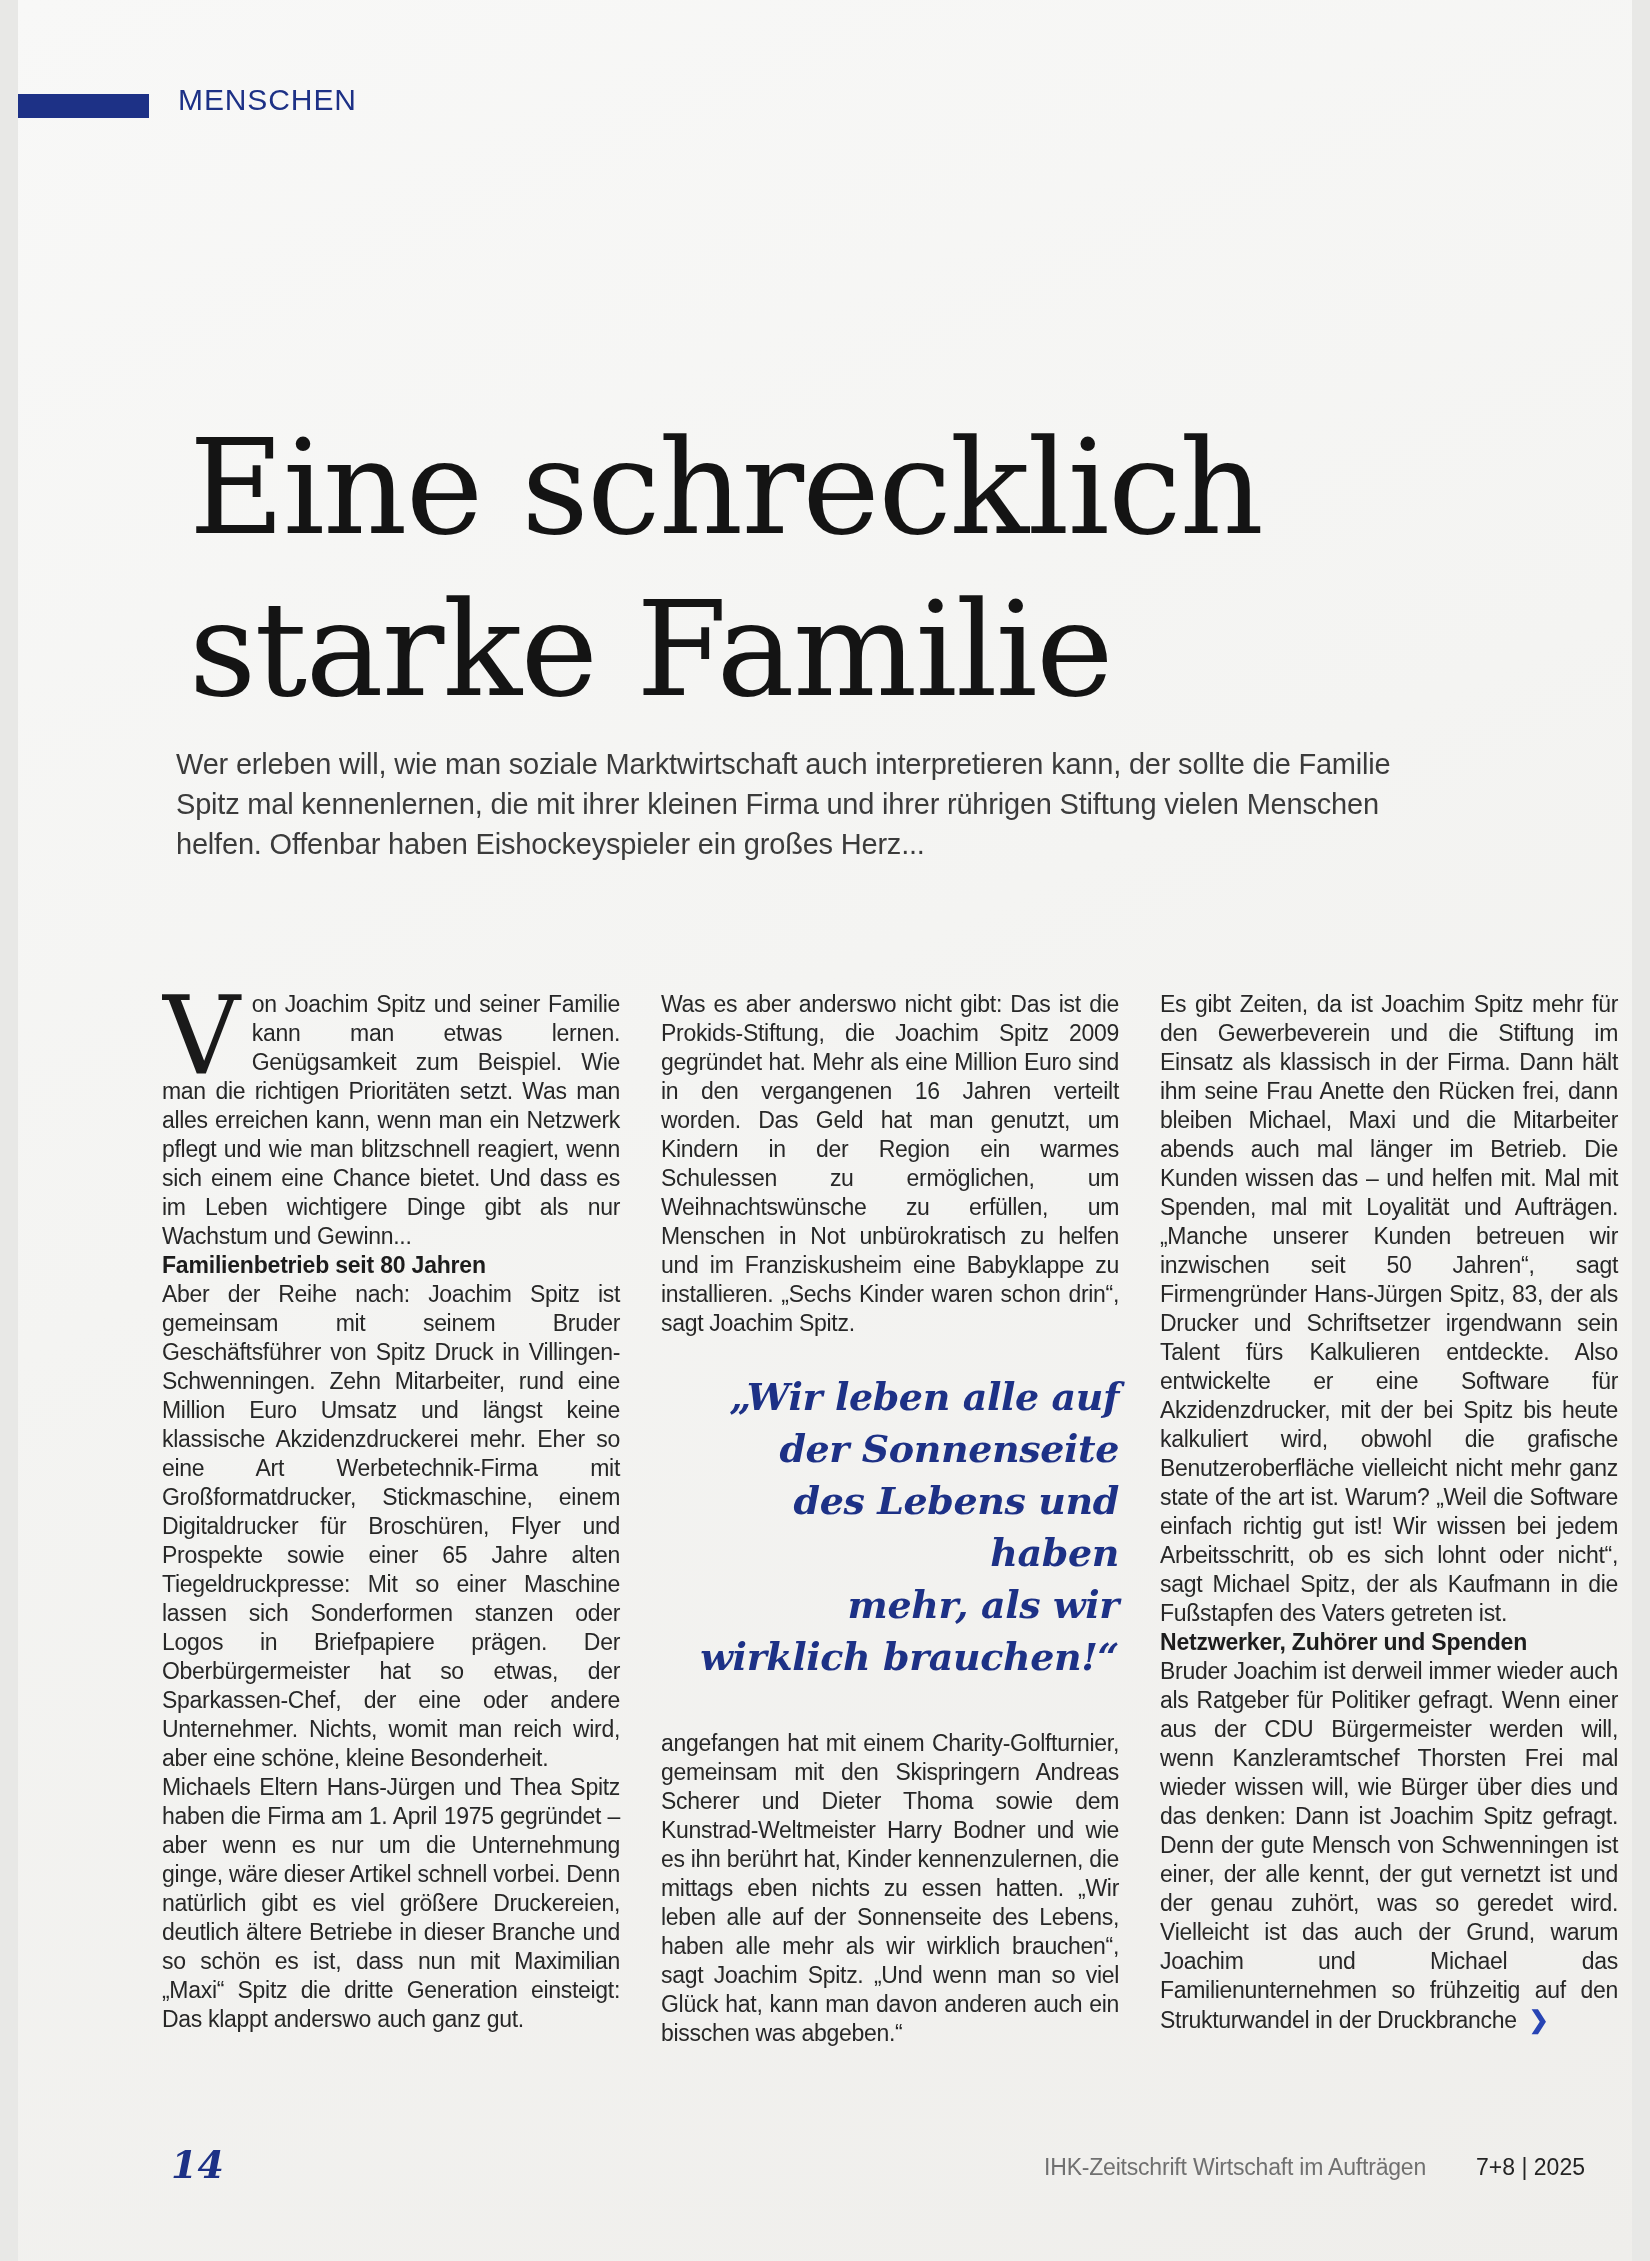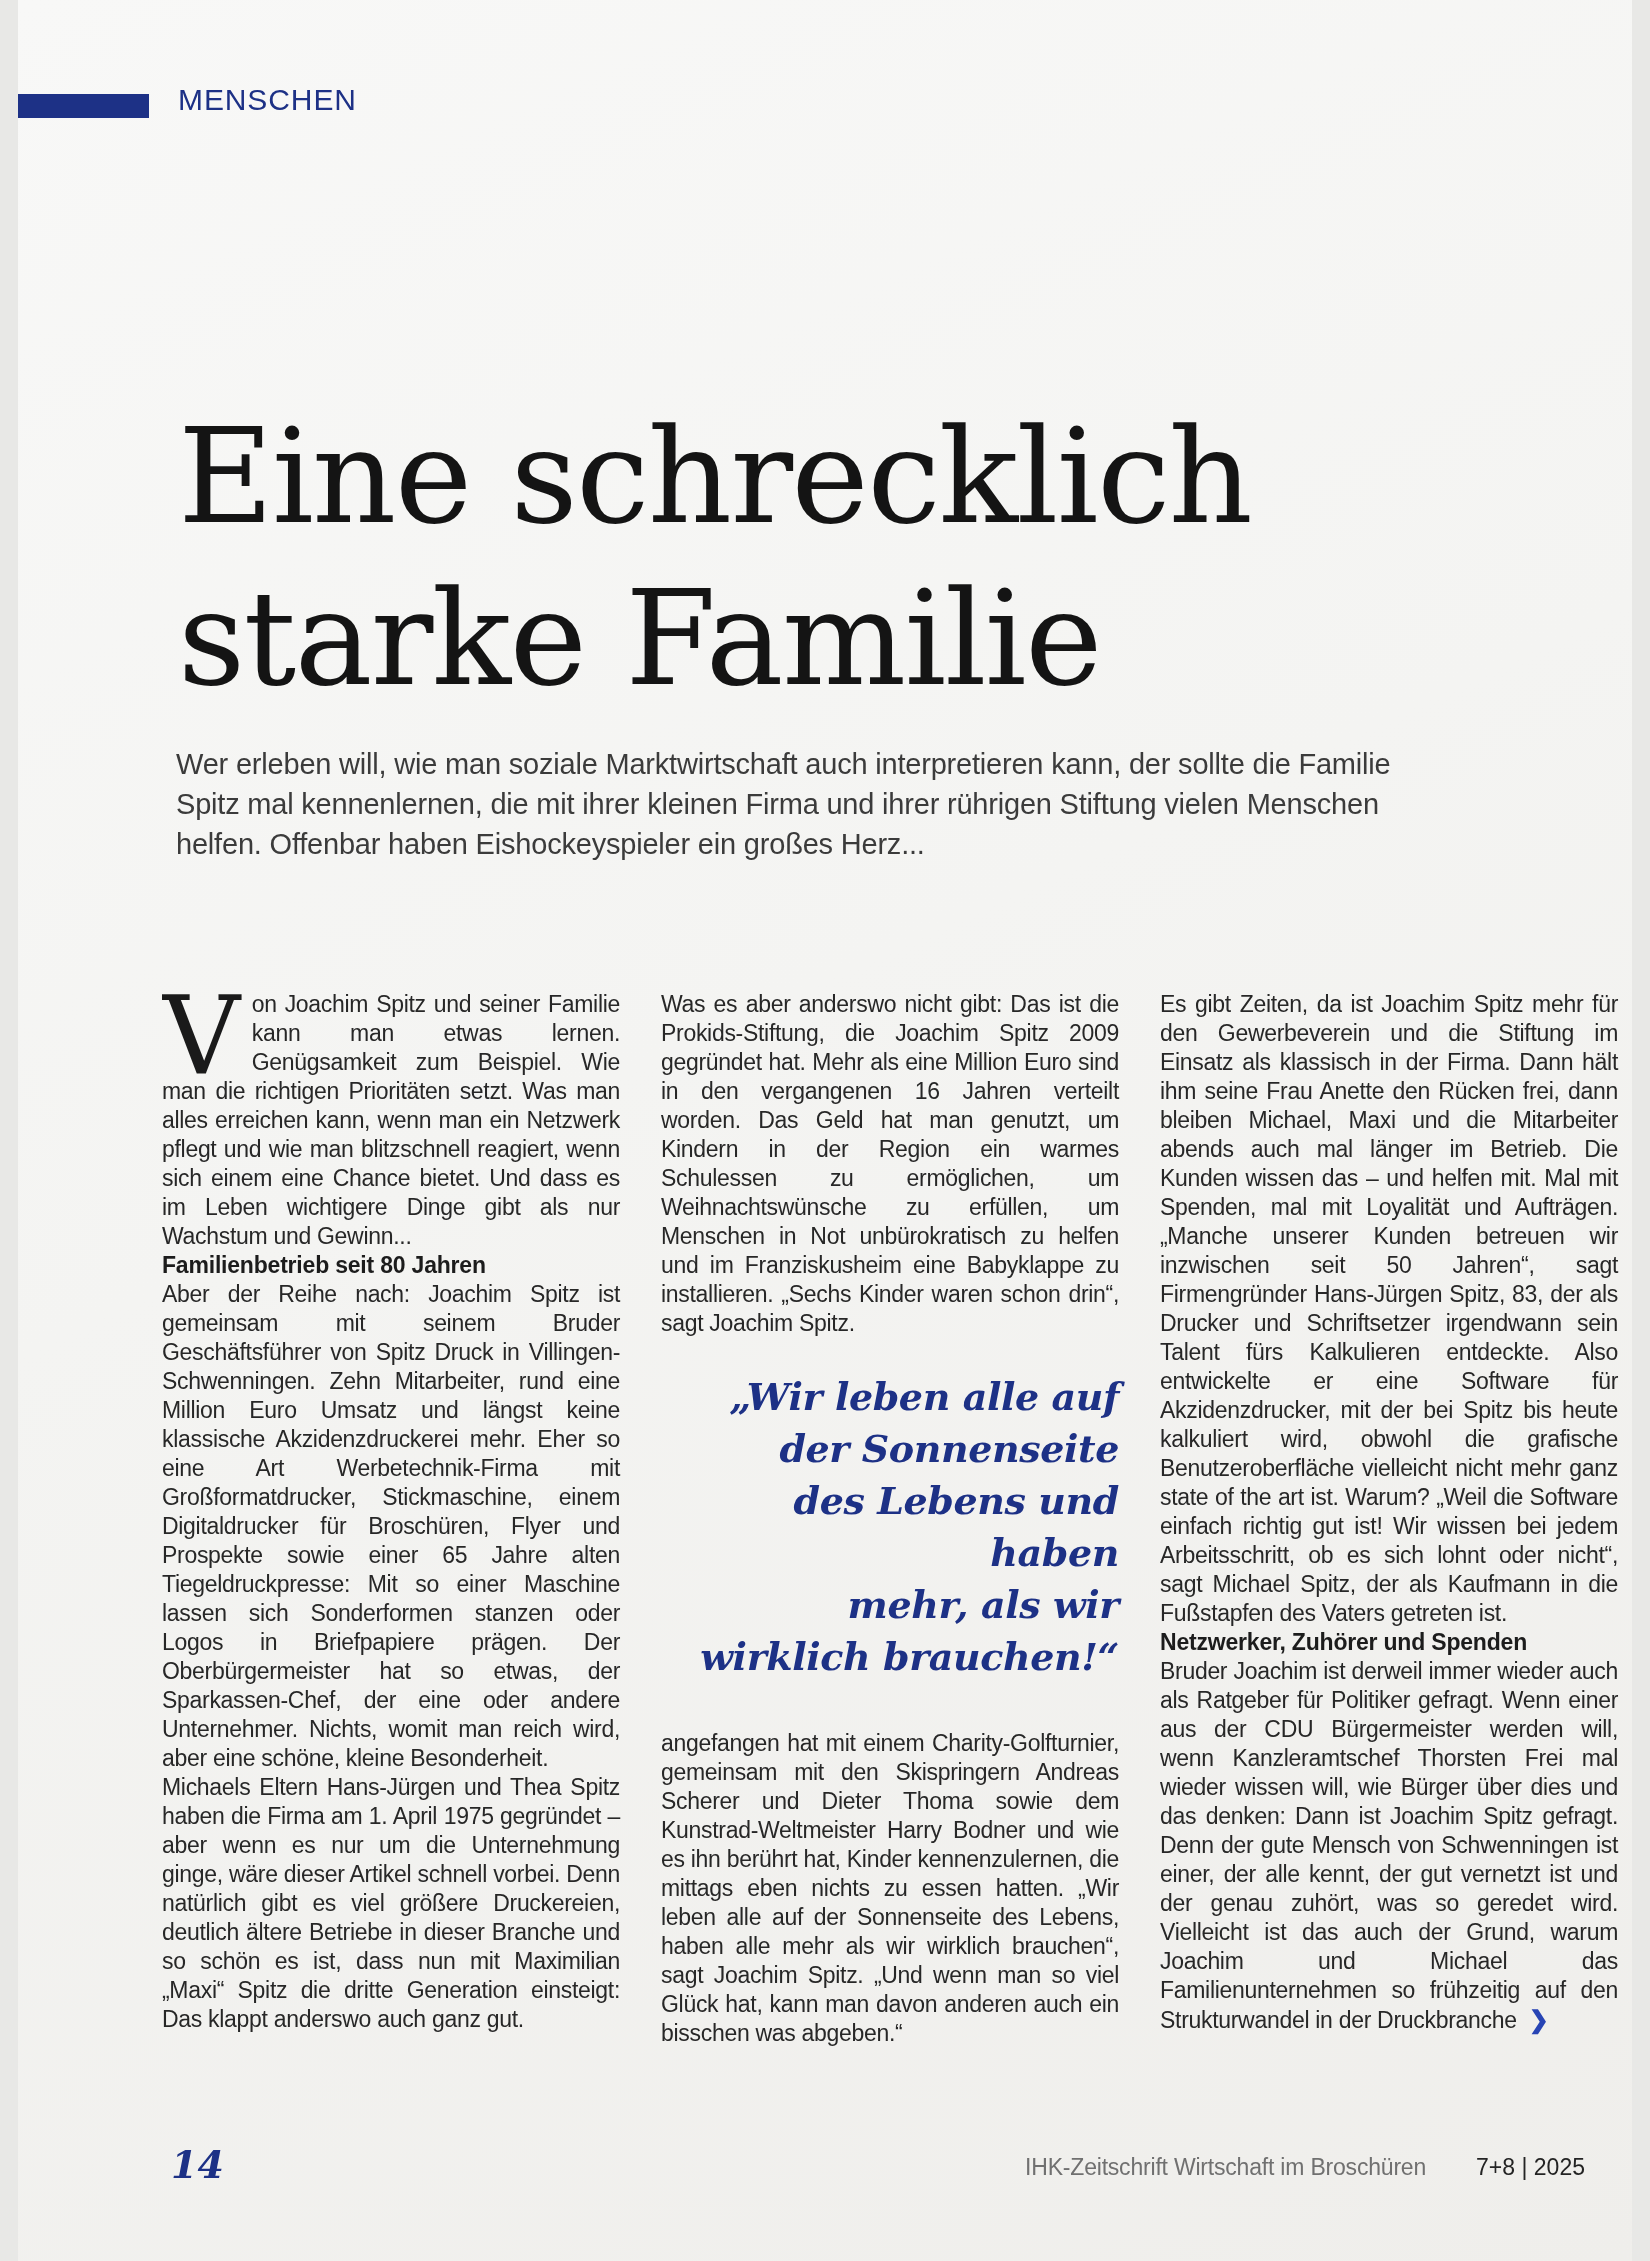--- a/index.html
+++ b/index.html
@@ -88,21 +88,21 @@
   .footer-issue{font-size:23px;color:#242424;letter-spacing:0;}
 </style>
 </head>
 <body>
 
 <div class="page">
 
   <div class="kicker-bar"></div>
   <div class="kicker-label">MENSCHEN</div>
 
-  <h1 class="article-title" style="margin:5px;">Eine schrecklich
+  <h1 class="article-title" style="margin:16px;">Eine schrecklich
 starke Familie</h1>
 
   <div class="standfirst">Wer erleben will, wie man soziale Marktwirtschaft auch interpretieren kann, der sollte die Familie Spitz mal kennenlernen, die mit ihrer kleinen Firma und ihrer rührigen Stiftung vielen Menschen helfen. Offenbar haben Eishockeyspieler ein großes Herz...</div>
 
   <div class="columns">
 
     <div class="col">
       <p><span class="dropcap">V</span><span>on Joachim Spitz und seiner Familie kann man etwas lernen. Genügsamkeit zum Beispiel. Wie man die richtigen Prioritäten setzt. Was man alles erreichen kann, wenn man ein Netzwerk pflegt und wie man blitzschnell reagiert, wenn sich einem eine Chance bietet. Und dass es im Leben wichtigere Dinge gibt als nur Wachstum und Gewinn...</span></p>
       <p class="subhead">Familienbetrieb seit 80 Jahren</p>
       <p>Aber der Reihe nach: Joachim Spitz ist gemeinsam mit seinem Bruder Geschäftsführer von Spitz Druck in Villingen-Schwenningen. Zehn Mitarbeiter, rund eine Million Euro Umsatz und längst keine klassische Akzidenzdruckerei mehr. Eher so eine Art Werbetechnik-Firma mit Großformatdrucker, Stickmaschine, einem Digitaldrucker für Broschüren, Flyer und Prospekte sowie einer 65 Jahre alten Tiegeldruckpresse: Mit so einer Maschine lassen sich Sonderformen stanzen oder Logos in Briefpapiere prägen. Der Oberbürgermeister hat so etwas, der Sparkassen-Chef, der eine oder andere Unternehmer. Nichts, womit man reich wird, aber eine schöne, kleine Besonderheit.</p>
@@ -123,18 +123,18 @@
       <p>Es gibt Zeiten, da ist Joachim Spitz mehr für den Gewerbeverein und die Stiftung im Einsatz als klassisch in der Firma. Dann hält ihm seine Frau Anette den Rücken frei, dann bleiben Michael, Maxi und die Mitarbeiter abends auch mal länger im Betrieb. Die Kunden wissen das – und helfen mit. Mal mit Spenden, mal mit Loyalität und Aufträgen. „Manche unserer Kunden betreuen wir inzwischen seit 50 Jahren“, sagt Firmengründer Hans-Jürgen Spitz, 83, der als Drucker und Schriftsetzer irgendwann sein Talent fürs Kalkulieren entdeckte. Also entwickelte er eine Software für Akzidenzdrucker, mit der bei Spitz bis heute kalkuliert wird, obwohl die grafische Benutzeroberfläche vielleicht nicht mehr ganz state of the art ist. Warum? „Weil die Software einfach richtig gut ist! Wir wissen bei jedem Arbeitsschritt, ob es sich lohnt oder nicht“, sagt Michael Spitz, der als Kaufmann in die Fußstapfen des Vaters getreten ist.</p>
       <p class="subhead">Netzwerker, Zuhörer und Spenden</p>
       <p><span>Bruder Joachim ist derweil immer wieder auch als Ratgeber für Politiker gefragt. Wenn einer aus der CDU Bürgermeister werden will, wenn Kanzleramtschef Thorsten Frei mal wieder wissen will, wie Bürger über dies und das denken: Dann ist Joachim Spitz gefragt. Denn der gute Mensch von Schwenningen ist einer, der alle kennt, der gut vernetzt ist und der genau zuhört, was so geredet wird. Vielleicht ist das auch der Grund, warum Joachim und Michael das Familienunternehmen so frühzeitig auf den Strukturwandel in der Druckbranche</span><span class="chevron">❯</span></p>
     </div>
 
   </div>
 
   <div class="page-number">14</div>
 
   <div class="footer-right">
-    <span class="footer-magazine">IHK-Zeitschrift Wirtschaft im Broschüren</span>
+    <span class="footer-magazine">IHK-Zeitschrift Wirtschaft im Aufträgen</span>
     <span class="footer-issue">7+8 | 2025</span>
   </div>
 
 </div>
 
 
 </body></html>

